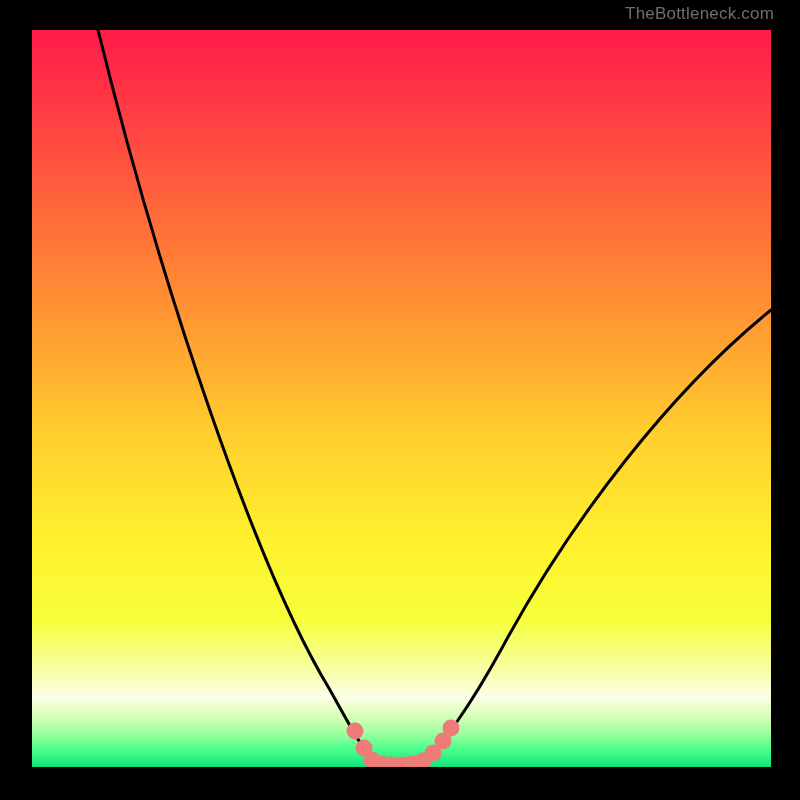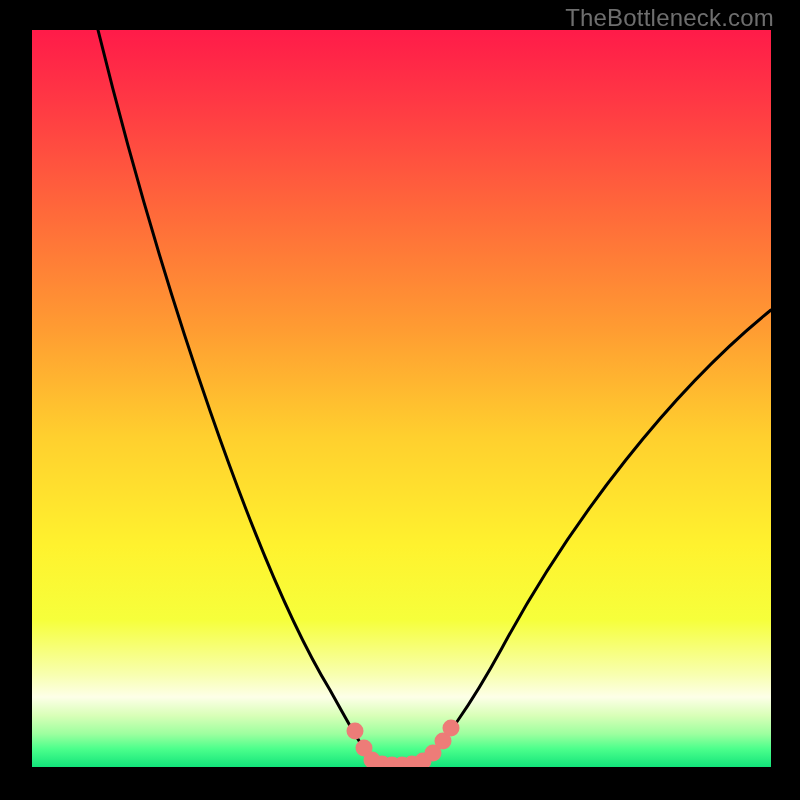--- a/index.html
+++ b/index.html
@@ -15,21 +15,21 @@
     position: absolute;
     box-sizing: border-box;
   }
   .plot-area {
     position: absolute;
     overflow: hidden;
   }
   .watermark {
     position: absolute;
     color: #6e6e6e;
-    font-size: 24px;
+    font-size: 17px;
     font-weight: 400;
     letter-spacing: 0.2px;
     white-space: nowrap;
   }
   svg.curve {
     position: absolute;
     left: 0;
     top: 0;
   }
 </style>

